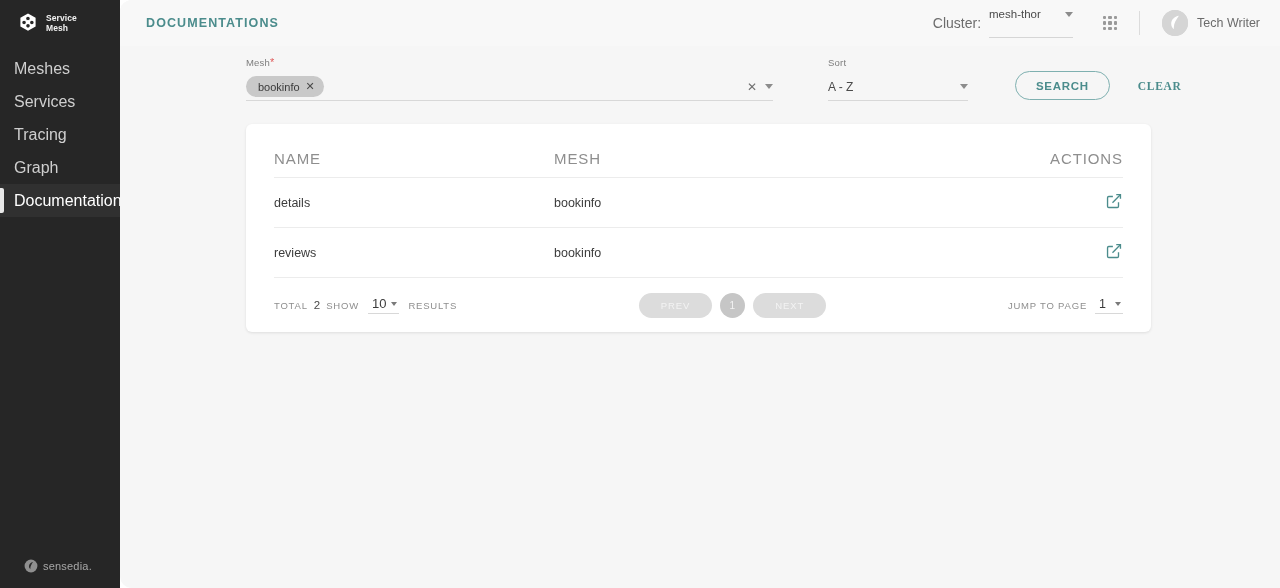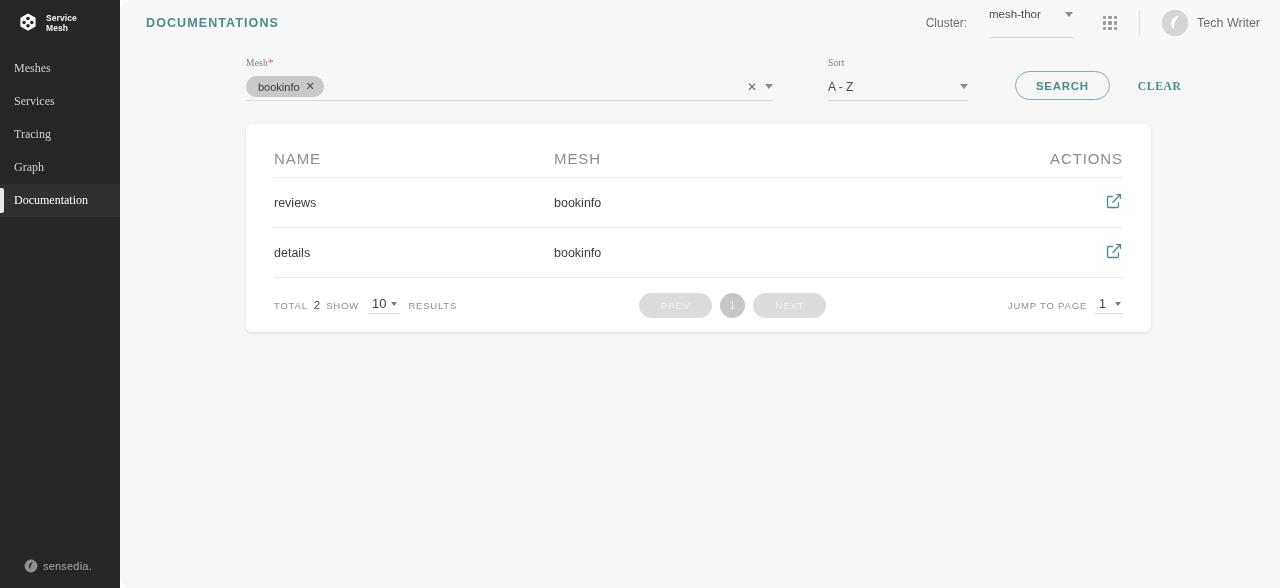--- a/index.html
+++ b/index.html
@@ -27,24 +27,23 @@
   }
   .brand-mark { width: 22px; height: 22px; flex: 0 0 22px; position: relative; }
   .brand-text {
     color: #f2f2f2; font-size: 8.5px; line-height: 10px;
     font-weight: 700; letter-spacing: .1px;
   }
   .nav { margin-top: 6px; }
   .nav-item {
     height: 33px; display: flex; align-items: center;
     padding-left: 14px;
-    color: #cfcfcf; font-size: 12px;
+    color: #cfcfcf; font-size: 16px;
     position: relative;
     cursor: pointer;
-    font-family: Liberation Serif, serif;
   }
   .nav-item.active { background: #303030; color: #ffffff; }
   .nav-item.active::before {
     content: ""; position: absolute; left: 0; top: 4px; bottom: 4px;
     width: 4px; background: #e8e8e8; border-radius: 0 2px 2px 0;
   }
   .sidebar-footer {
     margin-top: auto; height: 44px;
     display: flex; align-items: center; gap: 5px;
     padding-left: 24px;
@@ -65,21 +64,21 @@
   .topbar {
     height: 46px; background: #f8f8f8;
     display: flex; align-items: center;
     padding: 0 20px 0 26px;
   }
   .page-title {
     color: #4b8c8c; font-size: 12.5px; font-weight: 700;
     letter-spacing: 1.1px;
   }
   .topbar-right { margin-left: auto; display: flex; align-items: center; gap: 0; }
-  .cluster-label { color: #6c6c6c; font-size: 12px; margin-right: 22px; }
+  .cluster-label { color: #6c6c6c; font-size: 14px; margin-right: 8px; }
   .cluster-select {
     width: 84px; border-bottom: 1px solid #d6d6d6;
     display: flex; align-items: center; padding-bottom: 17px;
     cursor: pointer;
   }
   .cluster-value { color: #4a4a4a; font-size: 11.5px; }
   .caret {
     width: 0; height: 0; margin-left: auto;
     border-left: 4px solid transparent; border-right: 4px solid transparent;
     border-top: 5px solid #8c8c8c;
@@ -100,21 +99,21 @@
   .user-name { color: #6b6b6b; font-size: 12.5px; }
 
   
   .filters {
     display: flex; align-items: flex-end;
     padding: 10px 0 0 126px;
     gap: 0;
   }
   .field-mesh { width: 527px; }
   .field-label {
-    font-size: 9.5px; color: #7d7d7d; letter-spacing: .2px; margin-bottom: 7px; font-family: Liberation Serif, serif;
+    font-size: 9.5px; color: #7d7d7d; letter-spacing: .2px; margin-bottom: 7px;
   }
   .req { color: #e05c5c; font-size: 11px; }
   .mesh-control {
     border-bottom: 1px solid #d8d8d8;
     display: flex; align-items: center;
     height: 26px; padding-bottom: 2px;
   }
   .chip {
     background: #c9c9c9; border-radius: 11px;
     height: 21px; display: inline-flex; align-items: center; gap: 6px;
@@ -347,34 +346,34 @@
       <table>
         <thead>
           <tr>
             <th class="col-name">NAME</th>
             <th class="col-mesh">MESH</th>
             <th class="col-actions">ACTIONS</th>
           </tr>
         </thead>
         <tbody>
           <tr>
-            <td>reviews</td>
+            <td>details</td>
             <td>bookinfo</td>
             <td class="cell-actions">
               <span class="ext-link">
                 <svg width="18" height="18" viewBox="0 0 24 24" fill="none" stroke="#4b8c8c" stroke-width="1.8">
                   <path d="M18 13.5V19a1.6 1.6 0 0 1-1.6 1.6H5a1.6 1.6 0 0 1-1.6-1.6V7.6A1.6 1.6 0 0 1 5 6h5.5"></path>
                   <path d="M15 3.4h5.6V9"></path>
                   <path d="M10 14.2 20.4 3.7"></path>
                 </svg>
               </span>
             </td>
           </tr>
           <tr>
-            <td>details</td>
+            <td>reviews</td>
             <td>bookinfo</td>
             <td class="cell-actions">
               <span class="ext-link">
                 <svg width="18" height="18" viewBox="0 0 24 24" fill="none" stroke="#4b8c8c" stroke-width="1.8">
                   <path d="M18 13.5V19a1.6 1.6 0 0 1-1.6 1.6H5a1.6 1.6 0 0 1-1.6-1.6V7.6A1.6 1.6 0 0 1 5 6h5.5"></path>
                   <path d="M15 3.4h5.6V9"></path>
                   <path d="M10 14.2 20.4 3.7"></path>
                 </svg>
               </span>
             </td>

